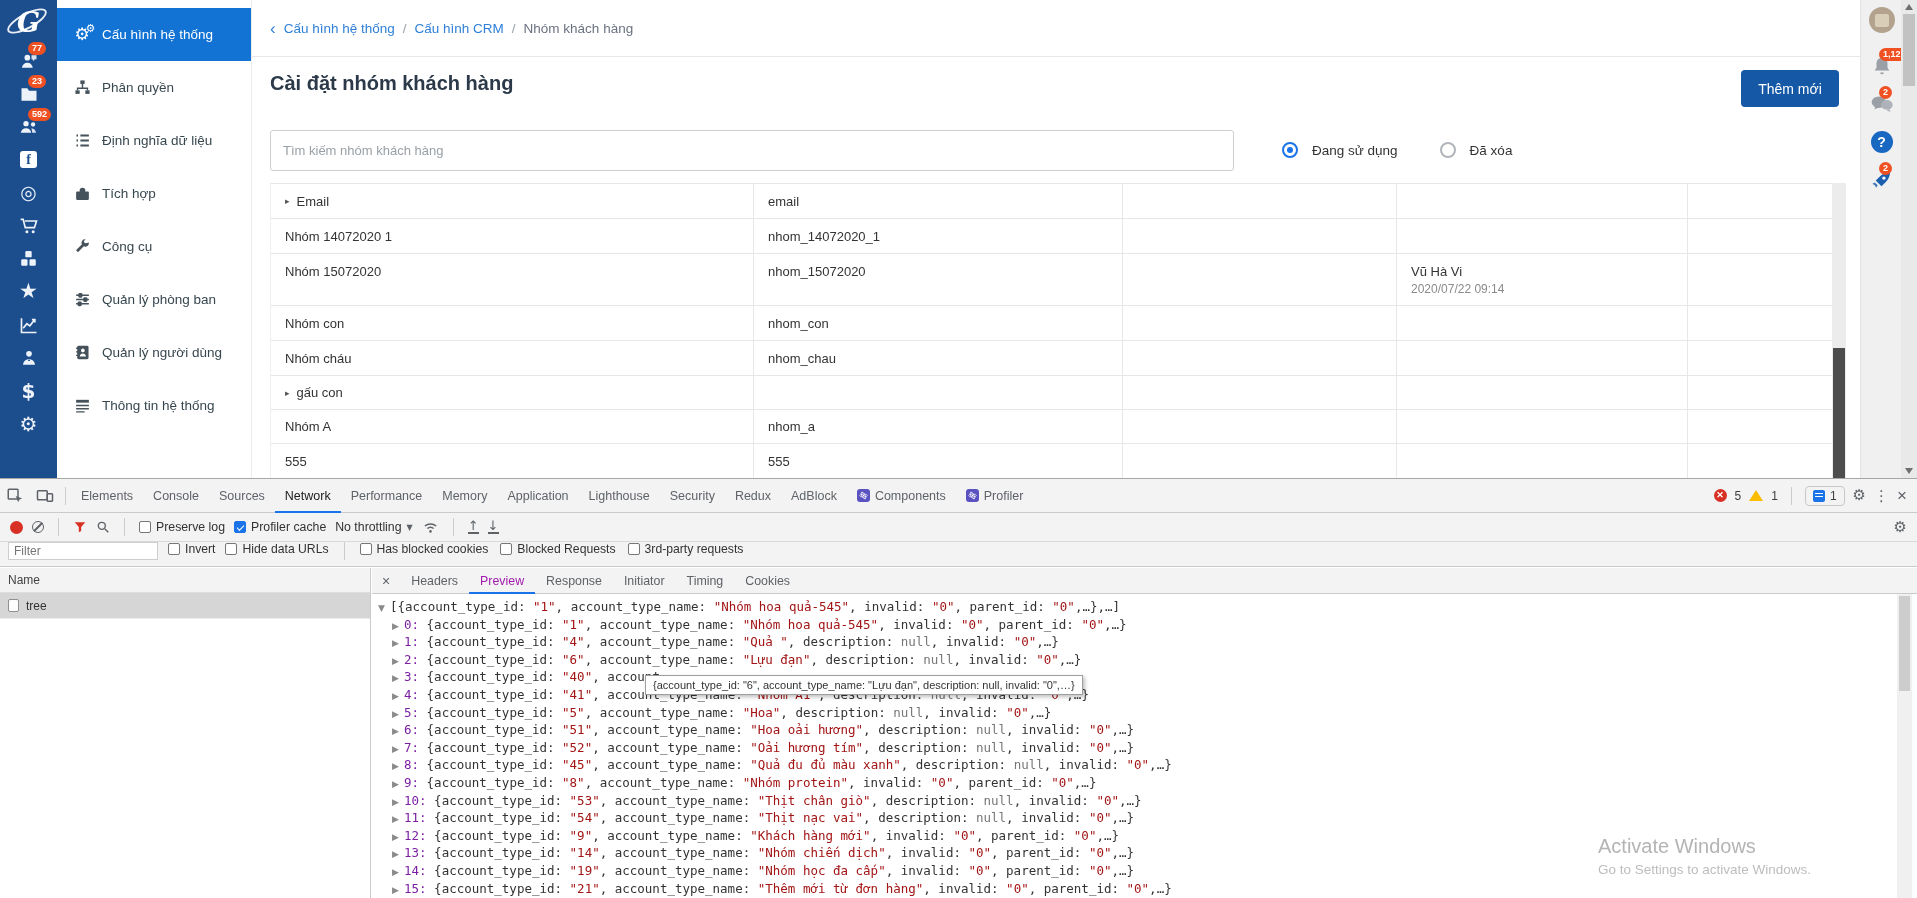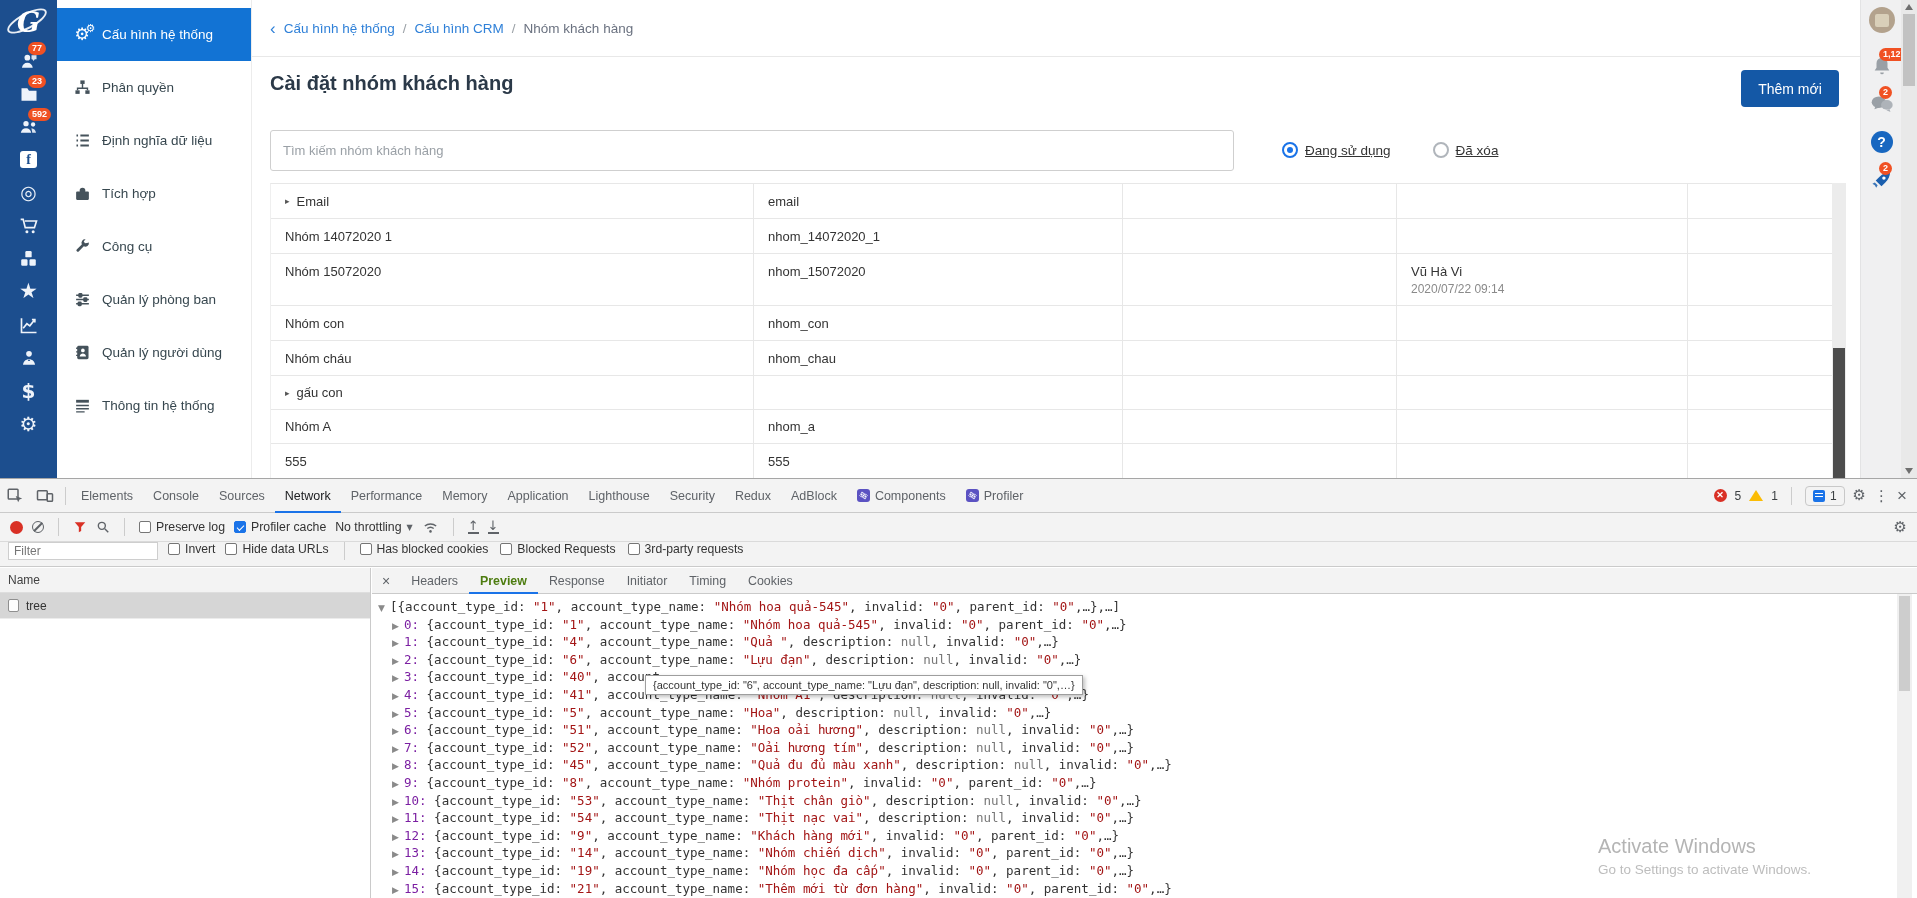--- a/index.html
+++ b/index.html
@@ -38,21 +38,21 @@
   .crumb-link { color:var(--crumb,#2f80d8); cursor:pointer; }
   .crumb-sep { color:#9aa0a6; }
   .crumb-cur { color:#6b7280; }
   #page-title { position:absolute; left:18px; top:72px; font-size:20px; font-weight:bold; color:#2b3948; }
   #add-btn { position:absolute; left:1489px; top:70px; width:98px; height:37px; background:var(--button,#1458a6);
     color:#fff; font-size:14px; border:none; border-radius:4px; cursor:pointer; }
   #search-box { position:absolute; left:18px; top:130px; width:964px; height:41px; border:1px solid #cfcfcf;
     border-radius:3px; padding:0 12px; font-size:13px; color:#333; }
   #search-box::placeholder { color:#9aa0a6; }
   #radio-group { position:absolute; left:1030px; top:142px; display:flex; gap:42px; align-items:center; }
-  .radio { display:flex; align-items:center; gap:7px; font-size:13.5px; color:#333; cursor:pointer;text-decoration:underline; }
+  .radio { display:flex; align-items:center; gap:14px; font-size:13.5px; color:#333; cursor:pointer; }
   .rdot { width:16px; height:16px; border-radius:50%; position:relative; }
   .rdot.on { border:2px solid var(--accent,#1a73e8); }
   .rdot.on::after { content:""; position:absolute; left:3px; top:3px; width:6px; height:6px; border-radius:50%;
     background:var(--accent,#1a73e8); }
   .rdot.off { border:2px solid #b0b5bb; }
 
   
   #group-table { position:absolute; left:18px; top:183px; width:1571px; border-top:1px solid #e7e7e7; border-left:1px solid #efefef; }
   .t-row { display:grid; grid-template-columns:483px 369px 274px 291px 154px; border-bottom:1px solid #e7e7e7; }
   .t-cell { border-right:1px solid #e7e7e7; display:flex; align-items:center; padding-left:14px; font-size:13px; color:#333; overflow:hidden; }
@@ -130,21 +130,21 @@
     display:flex; align-items:center; padding-left:8px; }
   .req-row { height:26px; display:flex; align-items:center; gap:7px; padding-left:8px; font-size:12px; color:#333;
     border-bottom:1px solid #ececec; cursor:pointer; }
   .req-row.selected { background:#d6d6d6; }
   .doc-ic { width:11px; height:13px; border:1px solid #8f8f8f; border-radius:2px; background:#fdfdfd; }
 
   #detail-panel { position:absolute; left:372px; top:0; width:1545px; height:331px; }
   #detail-tabs { height:26px; background:#f3f3f3; border-bottom:1px solid #cacaca; display:flex; align-items:center; }
   .x-btn { padding:0 10px; color:#5f6368; font-size:14px; cursor:pointer; }
   .d-tab { padding:0 11px; height:26px; line-height:26px; font-size:12.4px; color:#5f6368; cursor:pointer; }
-  .d-tab.active { color:#4d7c0f; box-shadow:inset 0 -2px 0 var(--accent,#1a73e8);font-weight:bold; }
+  .d-tab.active { color:#a21caf; box-shadow:inset 0 -2px 0 var(--accent,#1a73e8); }
 
   #preview { position:absolute; left:0; top:26px; width:1545px; height:305px; background:#fff; overflow:hidden;
     font-family:"DejaVu Sans Mono", monospace; font-size:12.5px; color:#333; padding:4px 0 0 6px; }
   .pline { height:17.6px; line-height:17.6px; white-space:nowrap; cursor:pointer; }
   .pline.child { padding-left:14px; }
   .tri { display:inline-block; font-size:9px; color:#8a8a8a; width:12px; font-family:"DejaVu Sans",sans-serif; }
   .idx { color:#7b1fa2; }
   .j-str { color:#a31515; }
   .j-null { color:#777; }
   #json-tooltip { position:absolute; left:273px; top:81px; background:#fff; border:1px solid #9e9e9e;

